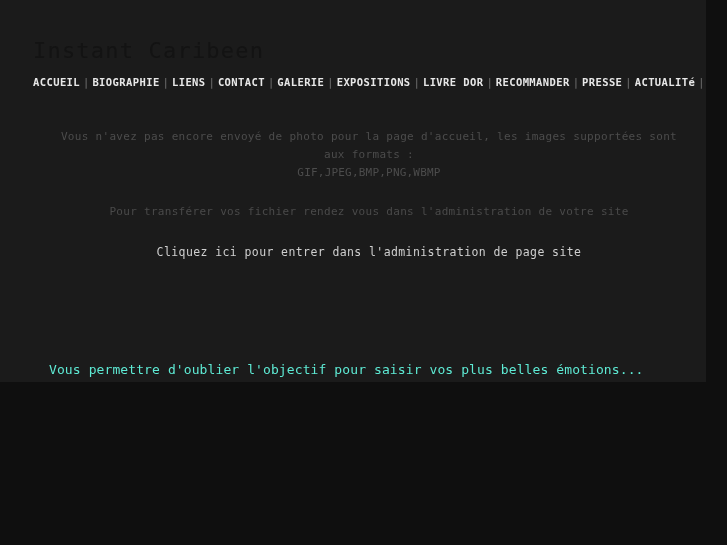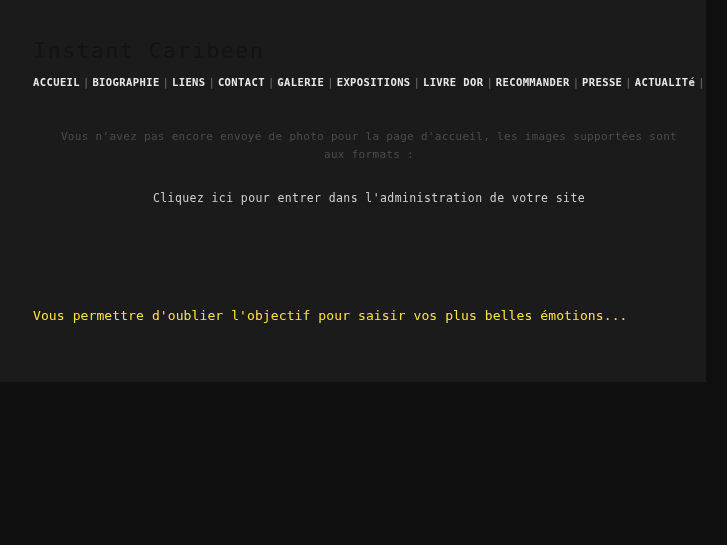--- a/index.html
+++ b/index.html
@@ -97,47 +97,49 @@
   .spacer {
     height: 98px;
   }
   
   .content {
     padding: 0 31px 0 33px;
   }
   .para {
     font-family: "DejaVu Sans Mono", "Liberation Mono", monospace;
     font-size: 13px;
-    color: #fde047;
+    color: #5eead4;
     text-align: justify;
     text-justify: inter-word;
     line-height: 24px;
-    margin: 0 0 24px 0;
+    margin: 0 0 24px 16px;
     letter-spacing: 0.1px;
   }
 </style>
 </head>
 <body>
 
 <div class="page">
 
   <div class="header">
 
     <h1 class="site-title">Instant Caribeen</h1>
 
     <div class="nav">
       <a href="#" class="nav-link">ACCUEIL</a><span class="sep">|</span><a href="#" class="nav-link">BIOGRAPHIE</a><span class="sep">|</span><a href="#" class="nav-link">LIENS</a><span class="sep">|</span><a href="#" class="nav-link">CONTACT</a><span class="sep">|</span><a href="#" class="nav-link">GALERIE</a><span class="sep">|</span><a href="#" class="nav-link">EXPOSITIONS</a><span class="sep">|</span><a href="#" class="nav-link">LIVRE DOR</a><span class="sep">|</span><a href="#" class="nav-link">RECOMMANDER</a><span class="sep">|</span><a href="#" class="nav-link">PRESSE</a><span class="sep">|</span><a href="#" class="nav-link">ACTUALITé</a><span class="sep">|</span>
     </div>
 
   </div>
 
   <div class="notice">
     <div class="notice-line">Vous n'avez pas encore envoyé de photo pour la page d'accueil, les images supportées sont aux formats :</div>
+    <div class="notice-line formats">GIF,JPEG,BMP,PNG,WBMP</div>
+    <div class="notice-transfer">Pour transférer vos fichier rendez vous dans l'administration de votre site</div>
     <div class="admin-link-wrap">
-      <a href="#" class="admin-link">Cliquez ici pour entrer dans l'administration de votre site</a>
+      <a href="#" class="admin-link">Cliquez ici pour entrer dans l'administration de page site</a>
     </div>
   </div>
 
   <div class="spacer"></div>
 
   <div class="content">
     <p class="para">Vous permettre d'oublier l'objectif pour saisir vos plus belles émotions...</p>
 
   </div>
 

